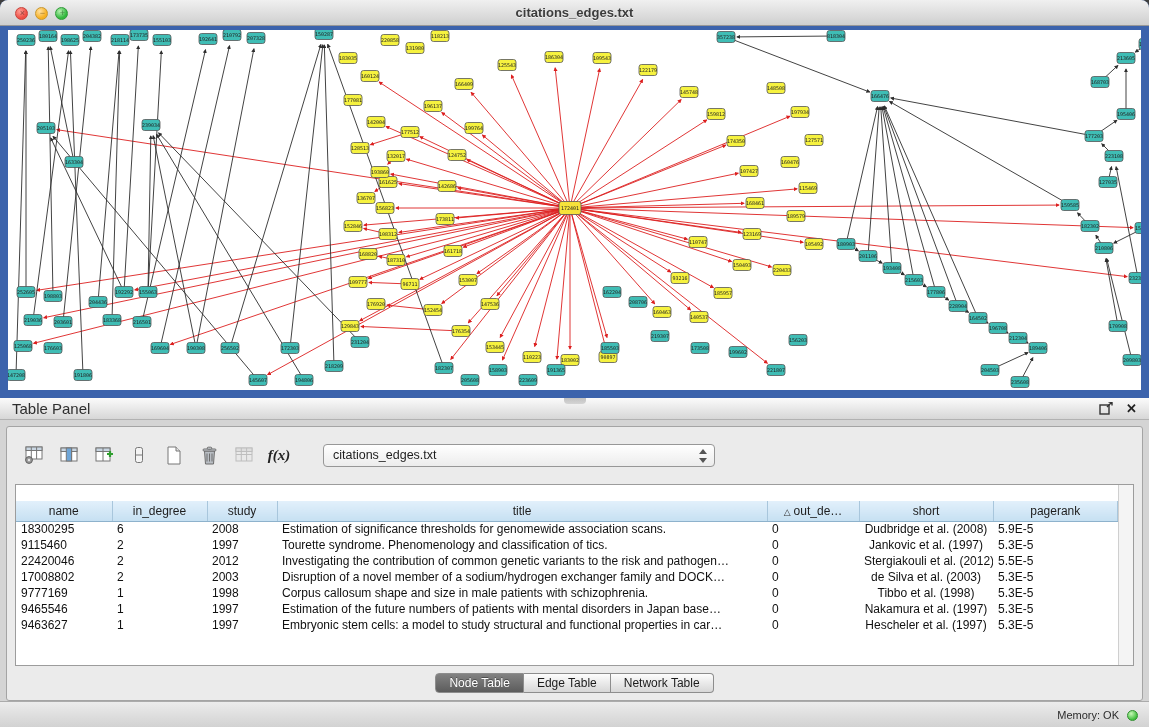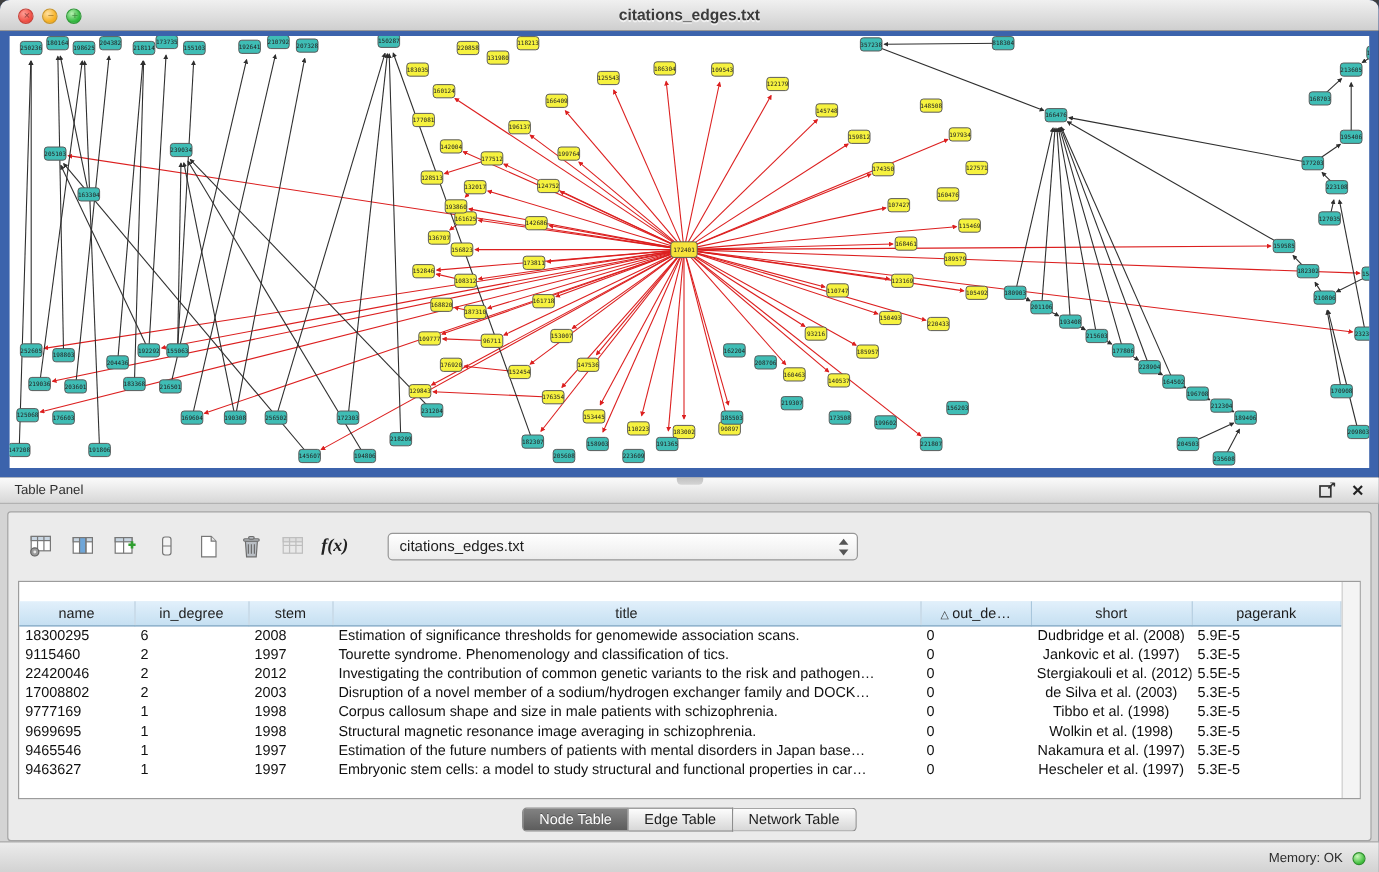--- a/index.html
+++ b/index.html
@@ -25,21 +25,21 @@
   .win-title { text-align:center; line-height:26px; font-size:13px; font-weight:bold;
                color:#3c3c3c; text-shadow:0 1px 0 rgba(255,255,255,.65); }
   .net-frame { position:absolute; left:8px; right:8px; top:30px; bottom:8px; background:#fff; }
   .net-canvas { width:100%; height:100%; display:block; }
   .net-canvas text { font-family:"DejaVu Sans Mono", monospace; }
 
   
   .bottom { position:absolute; left:0; top:398px; width:1149px; height:329px; background:#d4d4d4; }
   .panel-titlebar { height:22px; background:linear-gradient(#fbfbfb,#d7d7d7);
                     border-bottom:1px solid #b2b2b2; position:relative; }
-  .panel-title { font-size:11px; color:#2f2f2f; line-height:22px; margin-left:12px; }
+  .panel-title { font-size:15px; color:#2f2f2f; line-height:22px; margin-left:12px; }
   .split-handle { position:absolute; left:50%; top:0; width:22px; height:6px; margin-left:-11px;
                   background:linear-gradient(#9a9a9a,#c2c2c2); border-radius:0 0 4px 4px; opacity:.6; }
   .panel-actions { position:absolute; right:10px; top:3px; display:flex; gap:11px; align-items:center; }
   .pa-ic { width:15px; height:15px; display:flex; align-items:center; justify-content:center;
            color:#222; font-size:13px; font-weight:bold; cursor:default; }
 
   .panel-inner { position:absolute; left:6px; right:6px; top:28px; bottom:26px;
                  background:#ebebeb; border:1px solid #a4a4a4; border-radius:3px; }
 
   
@@ -893,21 +893,21 @@
             <col class="c2">
             <col class="c3">
             <col class="c4">
             <col class="c5">
             <col class="c6">
         </colgroup>
         <thead>
             <tr>
               <th>name</th>
               <th>in_degree</th>
-              <th>stem</th>
+              <th>study</th>
               <th>title</th>
               <th><span class="sortg">△</span>out_de…</th>
               <th>short</th>
               <th>pagerank</th>
             </tr>
           </thead>
         <tbody>
             <tr>
               <td>18300295</td>
               <td>6</td>
@@ -947,29 +947,20 @@
             <tr>
               <td>9777169</td>
               <td>1</td>
               <td>1998</td>
               <td>Corpus callosum shape and size in male patients with schizophrenia.</td>
               <td>0</td>
               <td class="center">Tibbo et al. (1998)</td>
               <td>5.3E-5</td>
             </tr>
             <tr>
-              <td>9699695</td>
-              <td>1</td>
-              <td>1998</td>
-              <td>Structural magnetic resonance image averaging in schizophrenia.</td>
-              <td>0</td>
-              <td class="center">Wolkin et al. (1998)</td>
-              <td>5.3E-5</td>
-            </tr>
-            <tr>
               <td>9465546</td>
               <td>1</td>
               <td>1997</td>
               <td>Estimation of the future numbers of patients with mental disorders in Japan base…</td>
               <td>0</td>
               <td class="center">Nakamura et al. (1997)</td>
               <td>5.3E-5</td>
             </tr>
             <tr>
               <td>9463627</td>

